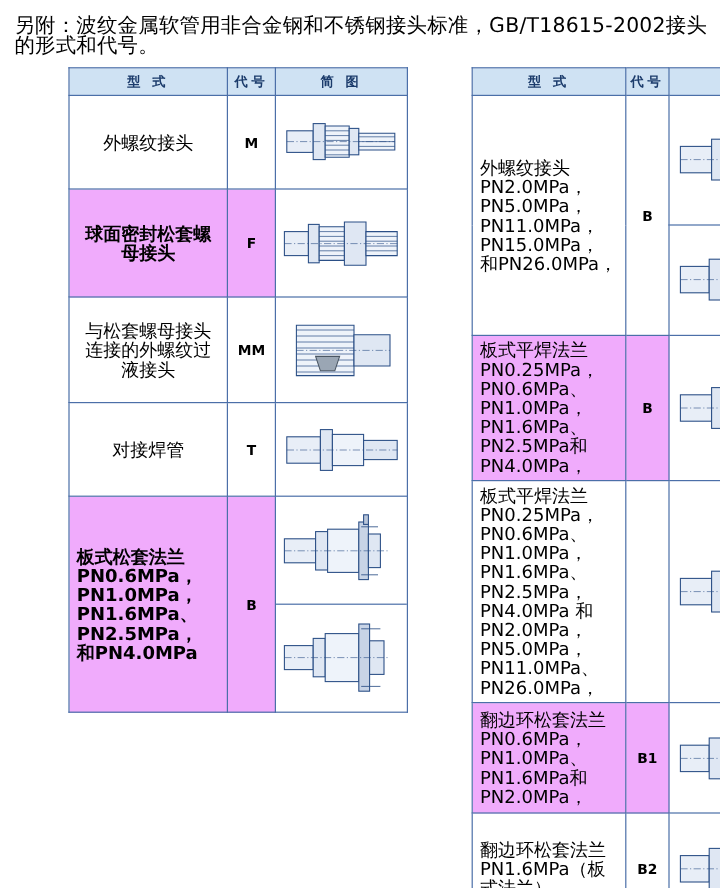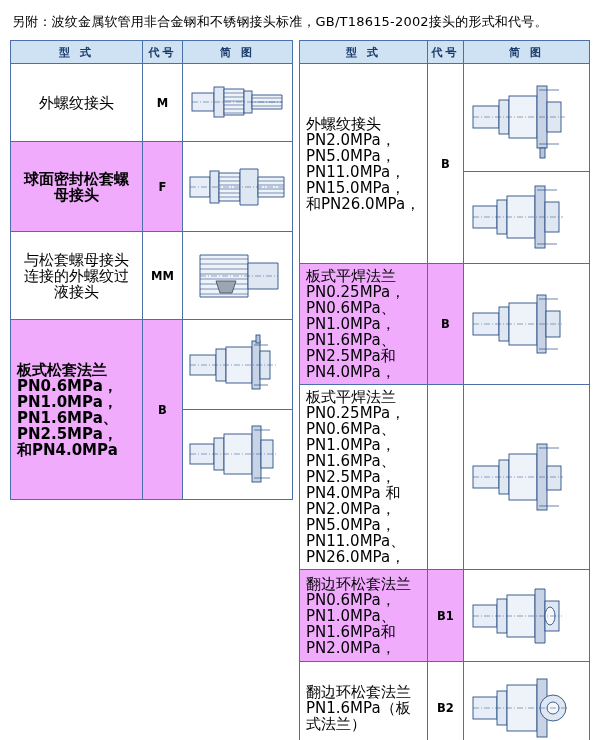--- a/index.html
+++ b/index.html
@@ -15,35 +15,36 @@
     position: relative;
   }
   .page {
     width: 600px;
     height: 740px;
     box-sizing: border-box;
     padding: 14px 10px 0 10px;
     position: relative;
   }
   .caption {
-    font-size: 13px;
+    font-size: 17px;
     line-height: 16px;
     margin: 0 0 10px 2px;
     color: #000;
     letter-spacing: 0.2px;
   }
   .tables {
     display: flex;
     flex-direction: row;
     align-items: flex-start;
     gap: 6px;
   }
   table {
     border-collapse: collapse;
     table-layout: fixed;
+    margin-left: 47px;
   }
   table.left { width: 282px; }
   table.right { width: 290px; }
   td, th {
     border: 1px solid #4b6fa8;
     padding: 0;
     vertical-align: middle;
     text-align: center;
   }
   thead th {
@@ -160,20 +161,35 @@
                 <path d="M14 22 L62 22 M14 27 L62 27 M14 32 L62 32 M14 37 L62 37 M14 42 L62 42 M14 47 L62 47 M14 52 L62 52 M14 57 L62 57" stroke-width="0.6"></path>
                 <path d="M62 26 L92 26 L92 52 L62 52 Z" fill="#dfe7f3"></path>
                 <path d="M30 44 L50 44 L46 56 L34 56 Z" fill="#9aa6b4" stroke="#4a5663"></path>
                 <path d="M14 39 L92 39" stroke-dasharray="6 2 1 2" stroke-width="0.5"></path>
               </g>
             </svg>
           </td>
         </tr>
 
 
+        <tr class="white" style="height:78px">
+          <td class="type center">对接焊管</td>
+          <td class="code">T</td>
+          <td class="pic">
+            <svg class="fig" width="104" height="70" viewBox="0 0 104 70">
+              <g stroke="#2b4f86" stroke-width="0.9" fill="none">
+                <rect x="6" y="24" width="28" height="22" fill="#e8eef7"></rect>
+                <rect x="34" y="18" width="10" height="34" fill="#dfe7f3"></rect>
+                <rect x="44" y="22" width="26" height="26" fill="#eef3fa"></rect>
+                <rect x="70" y="27" width="28" height="16" fill="#dfe7f3"></rect>
+                <path d="M6 35 L98 35" stroke-dasharray="6 2 1 2" stroke-width="0.5"></path>
+              </g>
+            </svg>
+          </td>
+        </tr>
 
         <tr class="yellow" style="height:180px">
           <td class="type" style="white-space:pre-line"><b>板式松套法兰
 PN0.6MPa，PN1.0MPa，
 PN1.6MPa、PN2.5MPa，
 和PN4.0MPa</b></td>
           <td class="code">B</td>
           <td class="pic" style="padding:0">
             <svg class="fig" width="104" height="88" viewBox="0 0 104 88">
               <g stroke="#2b4f86" stroke-width="0.9" fill="none">

